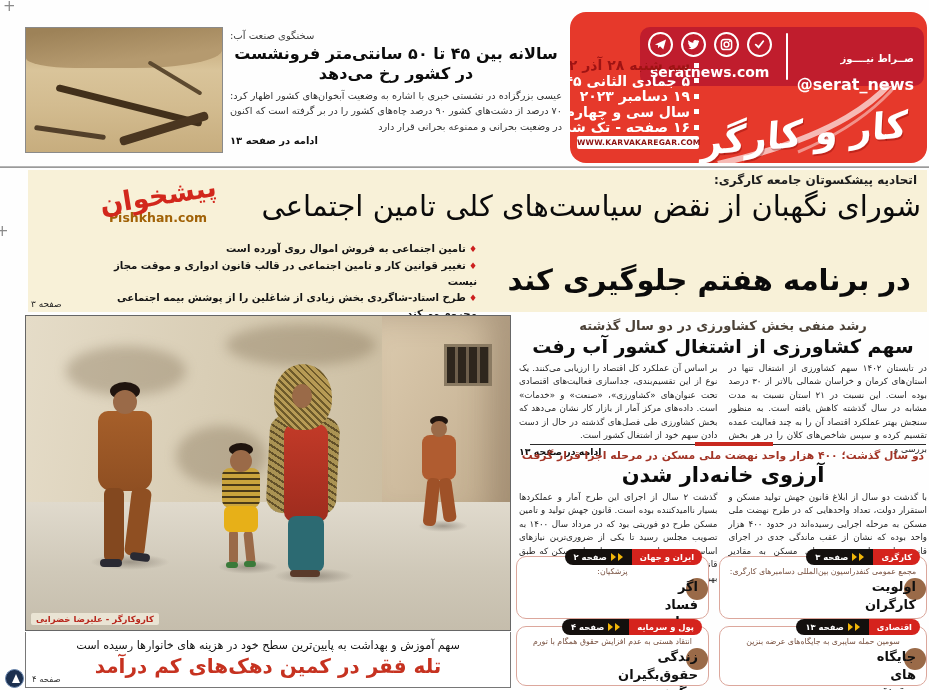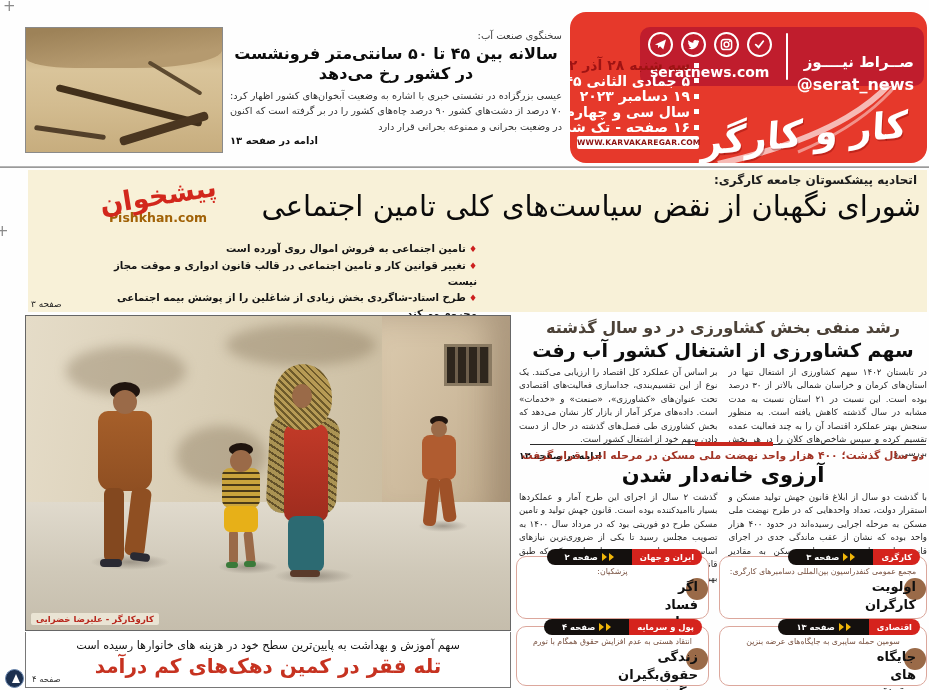--- a/index.html
+++ b/index.html
@@ -12,40 +12,40 @@
   .sub-photo { position:absolute; left:25px; top:27px; width:198px; height:126px; border:1px solid #8a8a8a;
     background:linear-gradient(180deg,#b19467 0%,#c9af82 16%,#d9c49a 34%,#d3bc90 62%,#c7ad7e 100%); overflow:hidden; }
   .sub-mountain { position:absolute; left:0; top:0; width:100%; height:40px;
     background:linear-gradient(173deg,#9d8258 10%,#b59a6f 70%); border-radius:0 0 45% 25%; }
   .crack { position:absolute; background:#42301b; border-radius:4px; }
   .crack.c1 { left:28px; top:74px; width:150px; height:7px; transform:rotate(14deg); }
   .crack.c2 { left:92px; top:96px; width:92px; height:9px; transform:rotate(-17deg); background:#4a3620; }
   .crack.c3 { left:8px;  top:102px; width:72px; height:5px; transform:rotate(8deg); background:#53402a; }
   .crack.c4 { left:118px; top:48px; width:62px; height:4px; transform:rotate(31deg); background:#5d4a30; }
   .water-text { position:absolute; left:230px; top:30px; width:332px; }
-  .w-kicker { text-align:right; font-size:10px; color:#3c3c3c; }
+  .w-kicker { text-align:left; font-size:10px; color:#3c3c3c; }
   .w-head { text-align:center; font-size:16px; font-weight:800; color:#0c0c0c; line-height:1.25; margin:3px 0 4px; }
   .w-lead { font-size:9.7px; font-weight:700; color:#1a1a1a; text-align:justify; line-height:1.58; }
   .w-body { font-size:9.7px; color:#333; text-align:justify; line-height:1.58; margin-top:2px; }
   .w-cont { font-size:10px; font-weight:800; color:#111; text-align:left; margin-top:1px; }
 
   .top-rule { position:absolute; left:0; top:166px; width:929px; height:2px;
     background:linear-gradient(#c3c3c3,#8d8d8d); }
 
   
   .masthead { position:absolute; left:570px; top:12px; width:357px; height:151px;
     background:#e6392b; border-radius:16px; overflow:hidden; }
   .swoosh-svg { position:absolute; left:0; top:0; }
   .m-band { position:absolute; left:70px; right:3px; top:15px; height:59px; background:#c01d2d; border-radius:10px; }
   .m-icons { position:absolute; left:8px; top:5px; display:flex; gap:8px; direction:ltr; }
   .ic { width:25px; height:25px; border:2px solid #fff; border-radius:50%; display:flex; align-items:center; justify-content:center; }
   .m-site { position:absolute; left:10px; top:37px; color:#fff; font-weight:700; font-size:14px; direction:ltr; }
   .m-vline { position:absolute; left:146px; top:6px; bottom:6px; width:2px; background:#fff; border-radius:1px; }
   .m-handle { position:absolute; right:10px; top:4px; color:#fff; font-weight:800; font-size:16px; direction:ltr;margin-top:44px; }
-  .m-brand { position:absolute; right:10px; top:26px; color:#fff; font-weight:800; font-size:15px; }
+  .m-brand { position:absolute; right:10px; top:26px; color:#fff; font-weight:800; font-size:10px; }
   .m-logo { position:absolute; left:116px; right:4px; bottom:8px; text-align:center; color:#fff;
     font-size:37px; font-weight:900; white-space:nowrap; transform:rotate(-5deg) skewX(-8deg);
     text-shadow:1px 2px 0 rgba(120,0,0,0.35); }
   .m-dates { position:absolute; left:7px; top:46px; width:122px; }
   .d-row { display:flex; align-items:center; height:14px; margin-bottom:1.5px; }
   .d-sq { width:5px; height:5px; background:#fff; margin-left:4px; flex:none; }
   .d-txt { font-size:14px; font-weight:700; color:#fff; white-space:nowrap; }
   .d-row.first .d-txt { color:#9e1313; }
   .m-web { background:#fff; color:#8c1010; font-size:7.6px; font-weight:800; text-align:center;
     height:13px; line-height:13px; border-radius:2px; margin-top:2px; direction:ltr; letter-spacing:0.2px; }
@@ -116,40 +116,40 @@
   .caption-box { position:absolute; left:25px; top:632px; width:486px; height:56px; background:#fff;
     border:1px solid #777; border-top:none; text-align:center; }
   .cap-text { font-size:11.2px; color:#111; margin-top:7px; }
   .cap-head { font-size:20px; font-weight:800; color:#c63220; margin-top:2px; }
   .cap-page { position:absolute; left:6px; bottom:3px; font-size:8.5px; color:#333; }
 
   
   .article { position:absolute; left:519px; width:408px; text-align:center; }
   .agri { top:318px; }
   .housing { top:449px; z-index:1; }
-  .a-kick { font-size:16px; color:#4c4238; font-weight:600; }
+  .a-kick { font-size:13px; color:#4c4238; font-weight:600; }
   .h-kick { font-size:10.8px; color:#a23325; font-weight:700; }
   .a-head { font-size:19px; font-weight:800; color:#0d0d0d; margin:2px 0 5px; }
   .h-head { font-size:21px; font-weight:900; color:#0b0b0b; margin:1px 0 4px; }
   .cols { display:flex; gap:11px; text-align:justify; font-size:8.7px; line-height:1.55; color:#1f1f1f; }
   .cols .col { flex:1; }
   .cont-line { display:block; font-weight:800; text-align:left; font-size:9.4px; color:#111; margin-top:2px; }
   .mid-rule { position:absolute; left:530px; top:444px; width:396px; height:1px; background:#2a2a2a; }
   .mid-red { position:absolute; left:695px; top:442px; width:78px; height:4px; background:#c8281e; }
 
   
   .teaser { position:absolute; background:#fff; border:1px solid #dca79c; border-radius:10px; text-align:center; z-index:5; }
   .t0 { left:719px; top:556px; width:208px; height:63px; }
   .t1 { left:516px; top:556px; width:193px; height:63px; }
   .t2 { left:719px; top:626px; width:208px; height:60px; }
   .t3 { left:516px; top:626px; width:193px; height:60px; }
   .tag { position:absolute; top:-8px; right:6px; height:16px; display:flex; direction:rtl;
     border-radius:8px; overflow:hidden; }
   .tag-section { background:#d5231d; color:#fff; font-size:8.4px; font-weight:700; padding:0 8px; line-height:16px; white-space:nowrap; }
-  .tag-dark { background:#14100e; display:flex; align-items:center; padding:0 18px; gap:2px; }
+  .tag-dark { background:#14100e; display:flex; align-items:center; padding:0 9px; gap:2px; }
   .chev { width:0; height:0; border-top:4px solid transparent; border-bottom:4px solid transparent;
     border-left:5px solid #f2b70a; }
   .tag-page { color:#fff; font-size:8.4px; font-weight:700; white-space:nowrap; margin-right:2px; }
   .t-kick { margin-top:10px; font-size:7.8px; color:#77503f; white-space:nowrap; overflow:hidden; padding:0 6px; }
   .t-head { font-size:13px; font-weight:700; line-height:1.35; margin-top:2px; padding:0 10px; color:#101010; }
 
   .corner-logo { position:absolute; left:5px; top:669px; width:19px; height:19px; border-radius:50%;
     background:#1c3050; border:1px solid #6a86ad; }
   .corner-logo::after { content:""; position:absolute; left:6px; top:4px; width:0; height:0;
     border-left:4px solid transparent; border-right:4px solid transparent; border-bottom:9px solid #fff; }
@@ -235,20 +235,21 @@
         </div>
       <div class="m-web">WWW.KARVAKAREGAR.COM</div>
     </div>
   </div>
 
   <div class="top-rule"></div>
 
   <div class="lead-box">
     <div class="ls-kicker">اتحادیه پیشکسوتان جامعه کارگری:</div>
     <div class="ls-h1">شورای نگهبان از نقض سیاست‌های کلی تامین اجتماعی</div>
+    <div class="ls-h2">در برنامه هفتم جلوگیری کند</div>
     <div class="wm">
       <span class="wm-fa">پیشخوان</span>
       <span class="wm-en">Pishkhan.com</span>
     </div>
     <ul class="ls-bullets">
       <li>تامین اجتماعی به فروش اموال روی آورده است</li>
       <li>تغییر قوانین کار و تامین اجتماعی در قالب قانون ادواری و موقت مجاز نیست</li>
       <li>طرح استاد-شاگردی بخش زیادی از شاغلین را از پوشش بیمه اجتماعی محروم می‌کند</li>
       <li>برنامه هفتم توسعه، سه‌جانبه‌گرایی نیم‌بند فعلی را هم از بین می‌برد</li>
     </ul>

